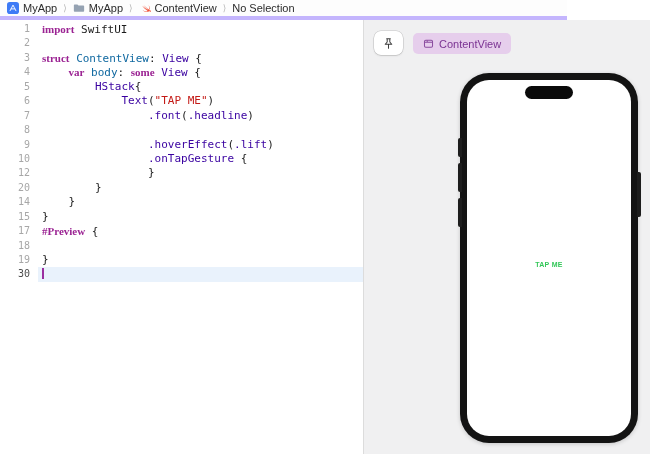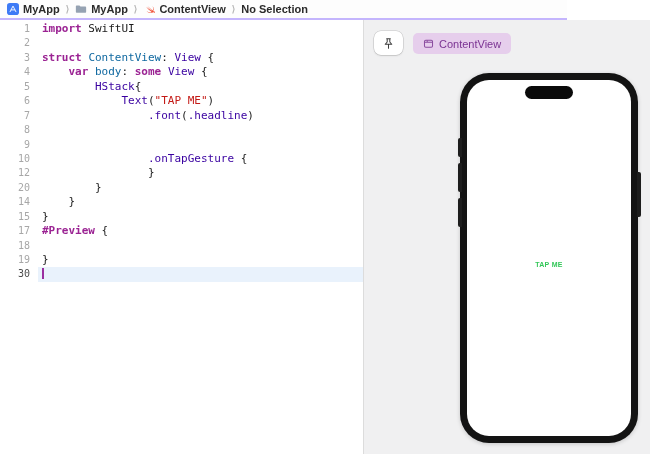--- a/index.html
+++ b/index.html
@@ -1,37 +1,37 @@
 <!DOCTYPE html>
 <html style="--c-keyword: #9B2393; --c-sdk: #3900A0; --c-declaration: #0F68A0; --c-project_ref: #23575C; --c-string: #C41A16; --c-plain: #1B1B1B; --c-current_line_bg: #E9F2FC; --c-cursor: #9A2FA0; --c-chip_bg: #E6CEEC; --c-chip_text: #7A3292; --c-preview_green: #34C759;"><head>
 <meta charset="utf-8">
 <style>
   * { margin:0; padding:0; box-sizing:border-box; }
   html,body { width:650px; height:454px; overflow:hidden; background:#fff;
     font-family:"Liberation Sans", sans-serif; }
 
   
   .jump-bar { position:absolute; left:0; top:0; width:567px; height:20px;
-    background:#fdfdfd; border-bottom:2px solid #c4b5fd;
-    display:flex; align-items:center; padding-left:7px; font-size:11px; color:#2b2b2b;font-weight:bold; }
+    background:#fdfdfd; border-bottom:4px solid #c4b5fd;
+    display:flex; align-items:center; padding-left:7px; font-size:11px; color:#2b2b2b; }
   .crumb { display:inline-flex; align-items:center; gap:4px; cursor:default; }
   .crumb-sep { color:#b7b7b7; font-size:9px; margin:0 6px; }
   .bc-icon { display:inline-flex; width:12px; height:12px; align-items:center; justify-content:center; }
   .bc-icon svg { width:12px; height:12px; display:block; }
 
   
   .editor { position:absolute; left:0; top:20px; width:363px; bottom:0;
     background:#ffffff; padding-top:2px;
     font-family:"DejaVu Sans Mono", monospace; font-size:11px; }
   .code-line { display:flex; align-items:stretch; height:14.45px; line-height:14.45px; }
   .ln { flex:0 0 30px; text-align:right; font-size:10px; color:#a7a7a7; user-select:none; }
   .code-text { flex:1; margin-left:8px; padding-left:4px; white-space:pre; color:var(--c-plain); }
   .code-line.current .ln { color:#4c4c4c; }
   .code-line.current .code-text { background:var(--c-current_line_bg); }
-  .tk-k { color:var(--c-keyword); font-weight:700; }
+  .tk-k { color:var(--c-keyword); font-weight:700;font-family:Liberation Serif, serif; }
   .tk-t { color:var(--c-sdk); }
   .tk-d { color:var(--c-declaration); }
   .tk-r { color:var(--c-project_ref); }
   .tk-s { color:var(--c-string); }
   .tk-p { color:var(--c-plain); }
   .cursor { display:inline-block; width:1.5px; height:11px; background:var(--c-cursor);
     vertical-align:middle; margin-top:-2px; }
 
   
   .canvas { position:absolute; left:363px; top:20px; width:287px; bottom:0;
@@ -133,20 +133,21 @@
       </div>
       <div class="code-line">
         <span class="ln">7</span>
         <span class="code-text"><span class="tk-p">                </span><span class="tk-t">.font</span><span class="tk-p">(</span><span class="tk-t">.headline</span><span class="tk-p">)</span></span>
       </div>
       <div class="code-line">
         <span class="ln">8</span>
       </div>
       <div class="code-line">
         <span class="ln">9</span>
+        <span class="code-text"><span class="tk-p">                </span><span class="tk-t">.hoverEffect</span><span class="tk-p">(</span><span class="tk-t">.lift</span><span class="tk-p">)</span></span>
       </div>
       <div class="code-line">
         <span class="ln">10</span>
         <span class="code-text"><span class="tk-p">                </span><span class="tk-t">.onTapGesture</span><span class="tk-p"> {</span></span>
       </div>
       <div class="code-line">
         <span class="ln">12</span>
         <span class="code-text"><span class="tk-p">                }</span></span>
       </div>
       <div class="code-line">

